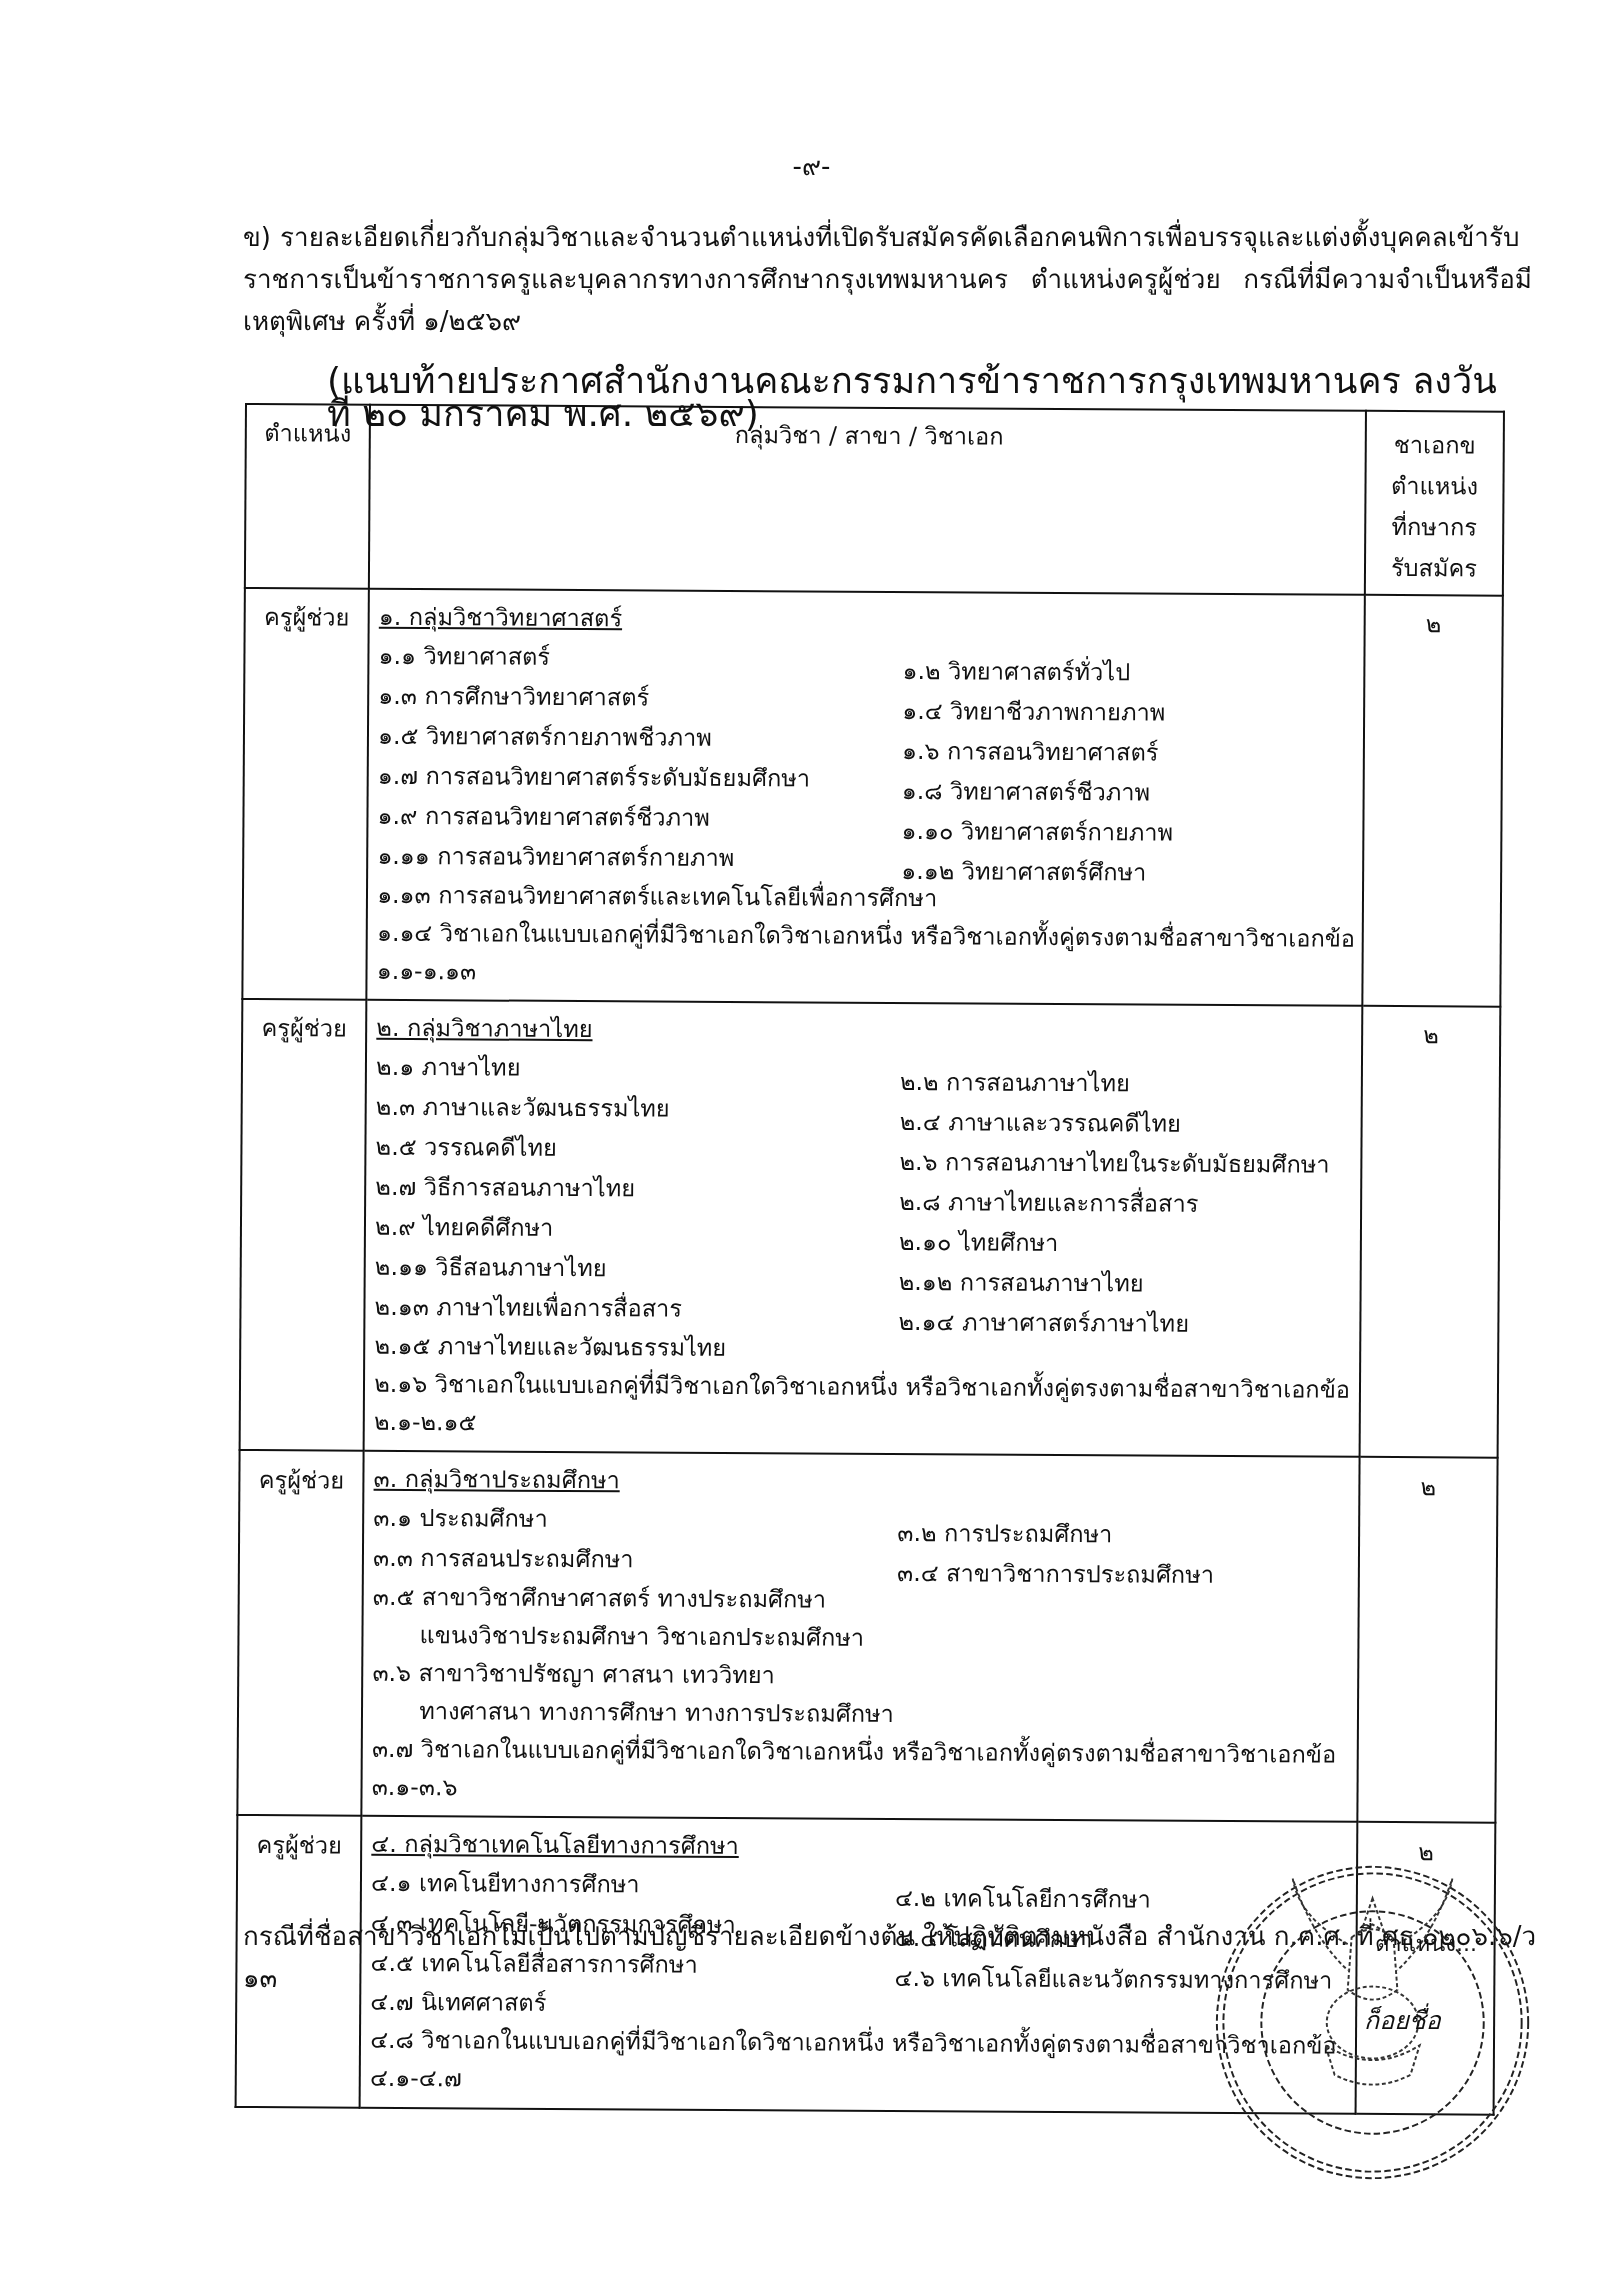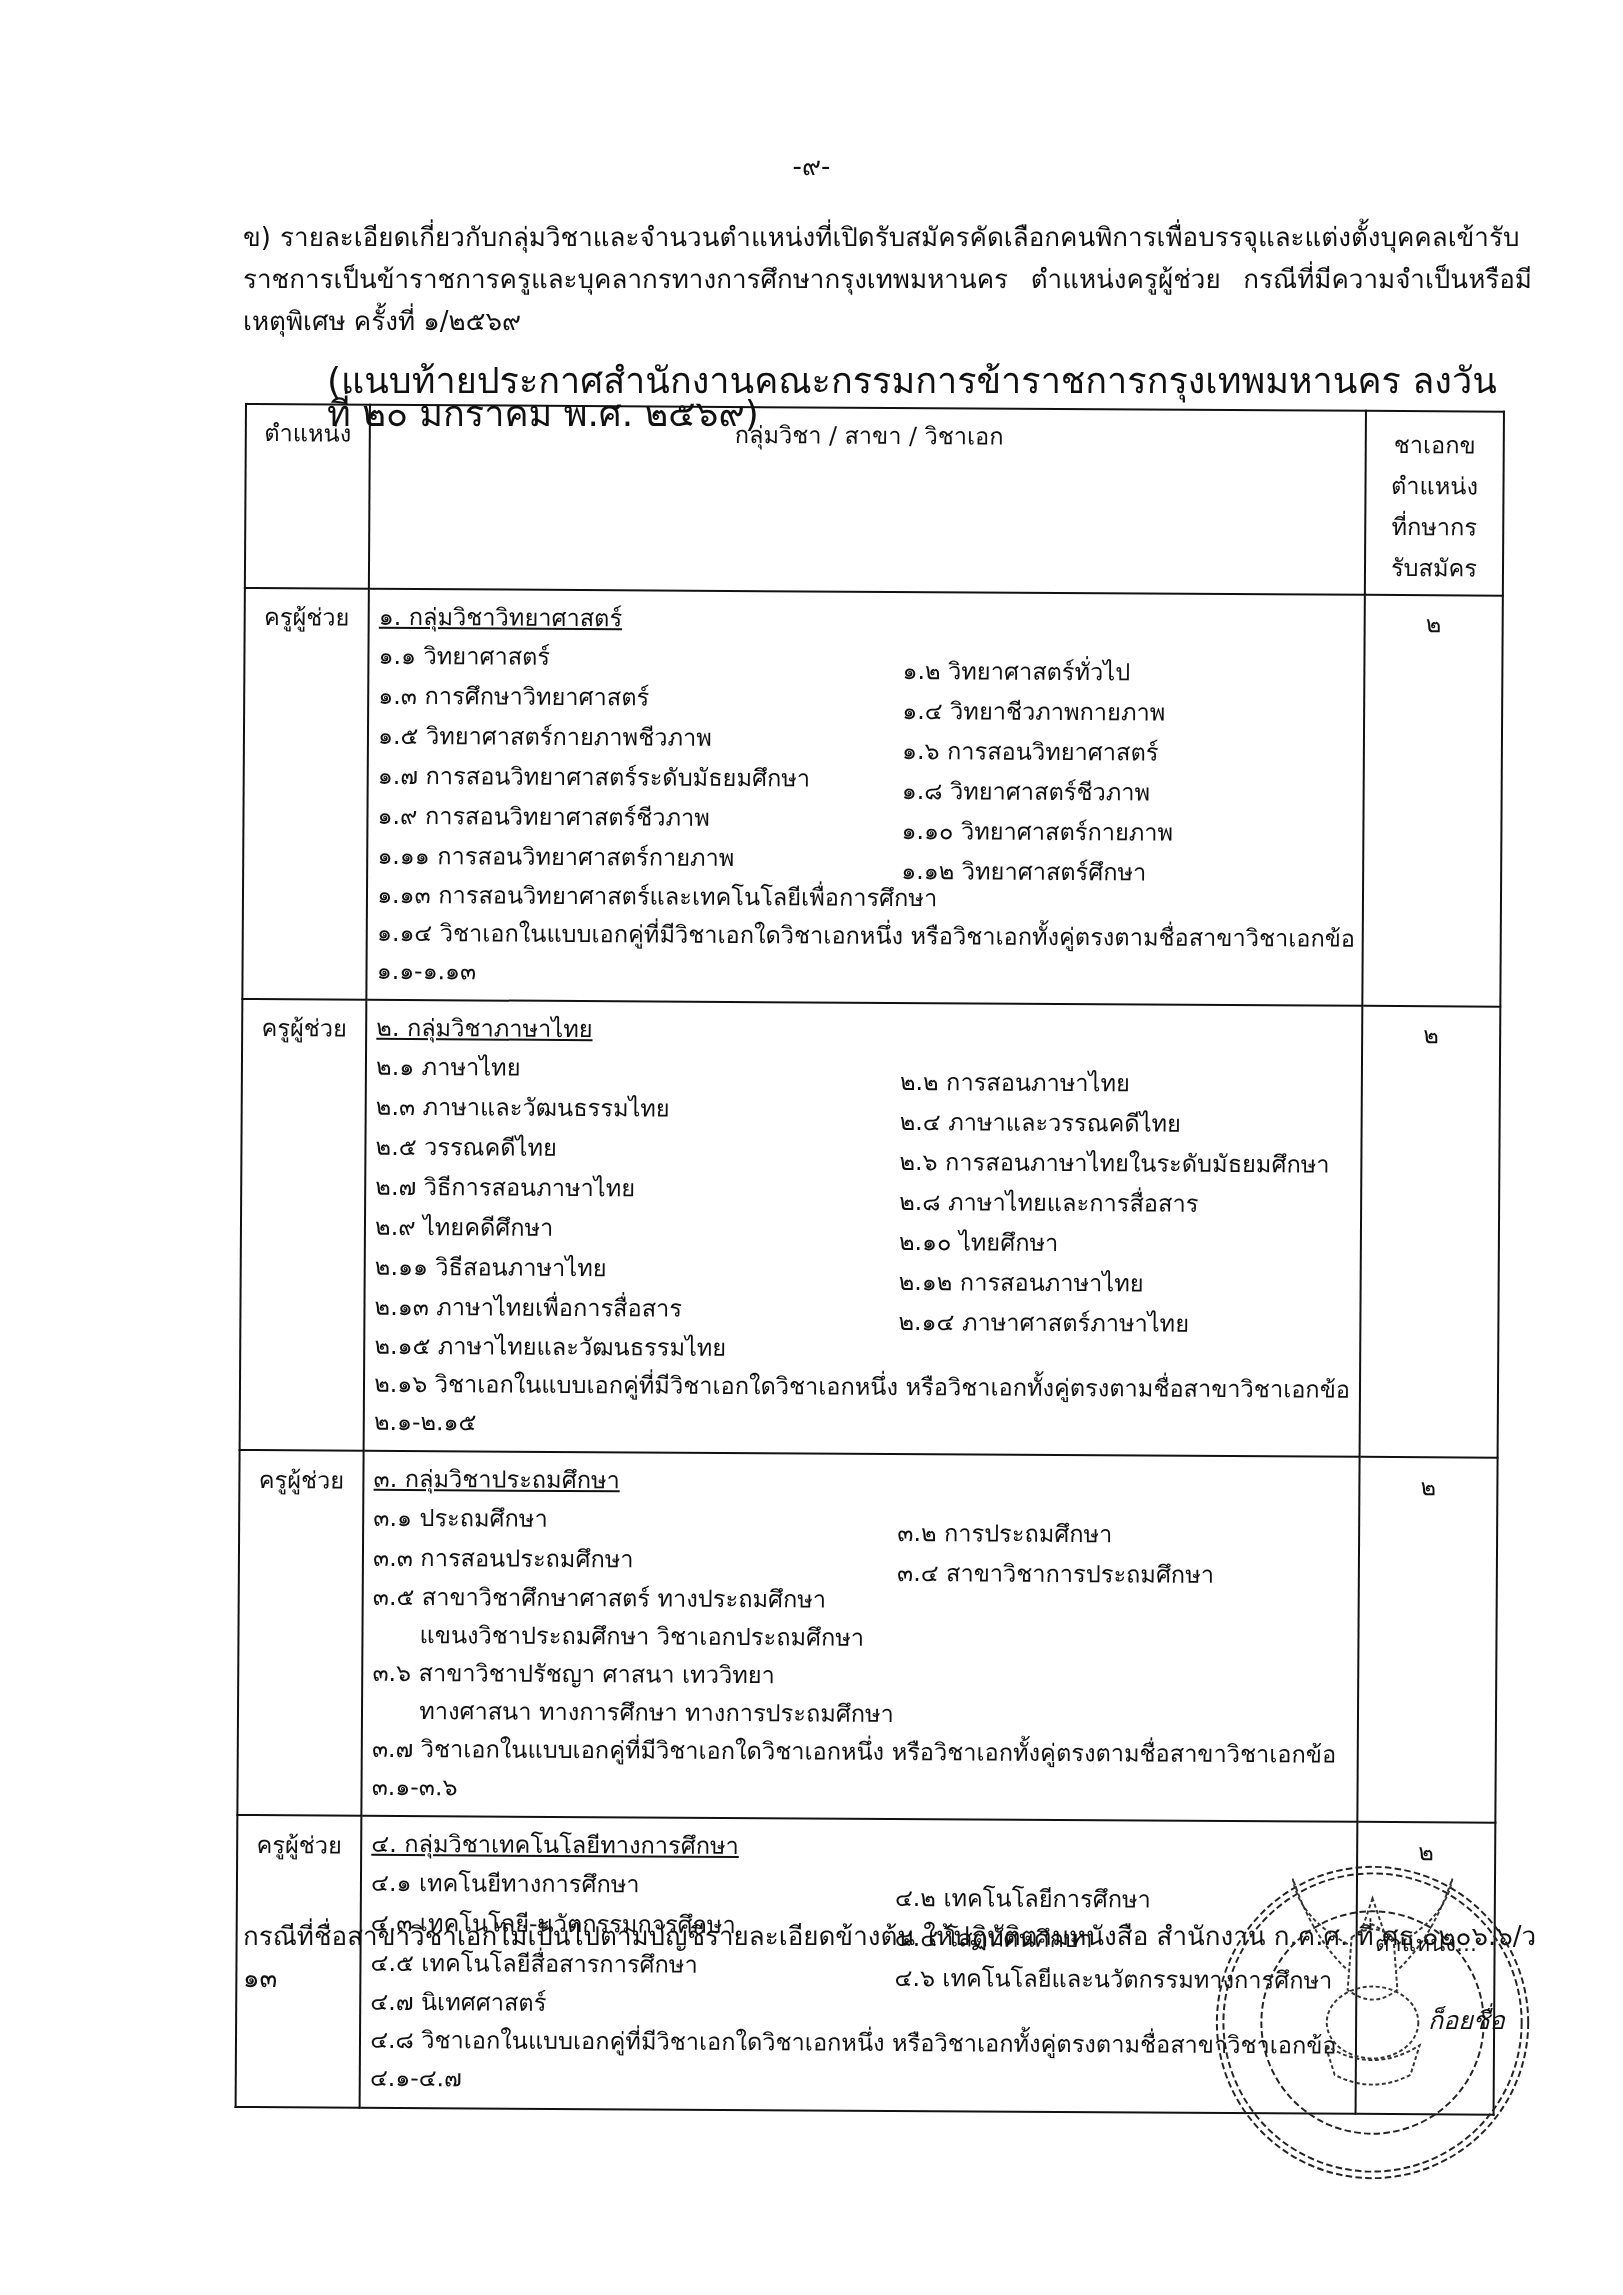--- a/index.html
+++ b/index.html
@@ -43,21 +43,21 @@
   .indent { padding-left: 47px; line-height: 38px; }
   .footer {
     position: absolute; left: 243px; top: 1915px; width: 1296px;
     font-size: 26px; line-height: 42px;
   }
   .stamp {
     position: absolute; left: 1201px; top: 1859px; width: 347px; height: 327px;
     pointer-events: none;
   }
   .signature {
-    position: absolute; left: 1428px; top: 2000px; font-size: 25px; font-style: italic;
+    position: absolute; left: 1364px; top: 2000px; font-size: 25px; font-style: italic;
   }
   .signature-role {
     position: absolute; left: 1375px; top: 1926px; font-size: 22px;
   }
 </style>
 </head>
 <body>
 
 <div class="page-number">-๙-</div>
 

